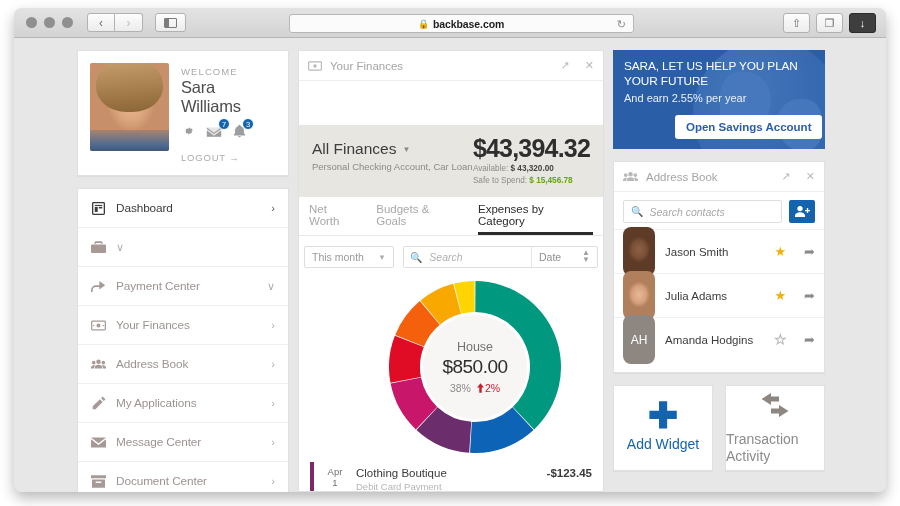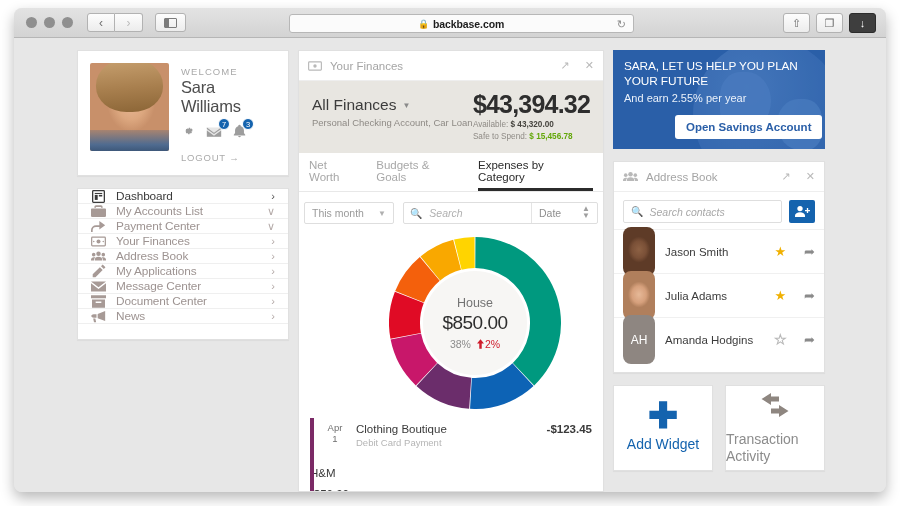--- a/index.html
+++ b/index.html
@@ -161,21 +161,21 @@
     margin-top: 10px; font-size: 9.5px; color: #ababab;
     letter-spacing: 0.8px;
   }
 
   #nav-card {
     margin-top: 12px; background: #fff;
     border: 1px solid #e0e0e0;
     box-shadow: 0 1px 1px rgba(0,0,0,0.04);
   }
   .nav-item {
-    height: 15px; display: flex; align-items: center;
+    height: 39px; display: flex; align-items: center;
     padding: 0 13px; border-bottom: 1px solid #efefef;
     gap: 10px; cursor: pointer;
   }
   .nav-item:last-child { border-bottom: none; }
   .nav-item .ni-icon {
     width: 15px; display: flex; align-items: center; justify-content: center;
     color: #a79a96; flex-shrink: 0;
   }
   .nav-item .ni-label {
     flex: 1; font-size: 11.8px; color: #9d9391; letter-spacing: -0.1px;
@@ -199,21 +199,21 @@
     padding: 0 9px; gap: 8px; border-bottom: 1px solid #eee;
   }
   .widget-head .wh-icon { color: #b9b9b9; display: flex; }
   .widget-head .wh-title {
     flex: 1; font-size: 11.5px; color: #a5a5a5;
   }
   .wh-ctrl { font-size: 11px; color: #b9b9b9; margin-left: 7px; cursor: pointer; }
 
   #fin-summary {
     background: #e8e6e1; padding: 11px 13px 12px 13px;
-    display: flex; align-items: flex-start;
+    display: flex; align-items: flex-start; margin-top: 44px;
   }
   .fs-left { flex: 1; padding-top: 4px; }
   .fs-title {
     font-size: 15.5px; color: #3c3c3c; display: flex; align-items: center; gap: 6px;
   }
   .fs-caret { font-size: 8px; color: #8a8a8a; }
   .fs-sub { font-size: 9.5px; color: #8e8a85; margin-top: 3px; }
   .fs-right { text-align: left; }
   .fs-total {
     font-size: 25px; font-weight: bold; color: #2e2e2e;
@@ -491,21 +491,20 @@
           <span class="ni-label">Dashboard</span>
           <span class="ni-chev">›</span>
         </div>
 
         <div class="nav-item">
           <span class="ni-icon">
             <svg width="15" height="13" viewBox="0 0 18 15">
                 <path fill="currentColor" d="M6 0h6a2 2 0 012 2v1h-2V2H6v1H4V2a2 2 0 012-2zM1 4h16a1 1 0 011 1v8a1 1 0 01-1 1H1a1 1 0 01-1-1V5a1 1 0 011-1z"></path>
               </svg>
           </span>
-          <span class="ni-label">My Accounts List</span>
           <span class="ni-chev">∨</span>
         </div>
 
         <div class="nav-item">
           <span class="ni-icon">
             <svg width="15" height="13" viewBox="0 0 18 15">
                 <path fill="currentColor" d="M10 1l7 5-7 5V8H6a4 4 0 00-4 4v2H0v-2a6 6 0 016-6h4V1z"></path>
               </svg>
           </span>
           <span class="ni-label">Payment Center</span>

